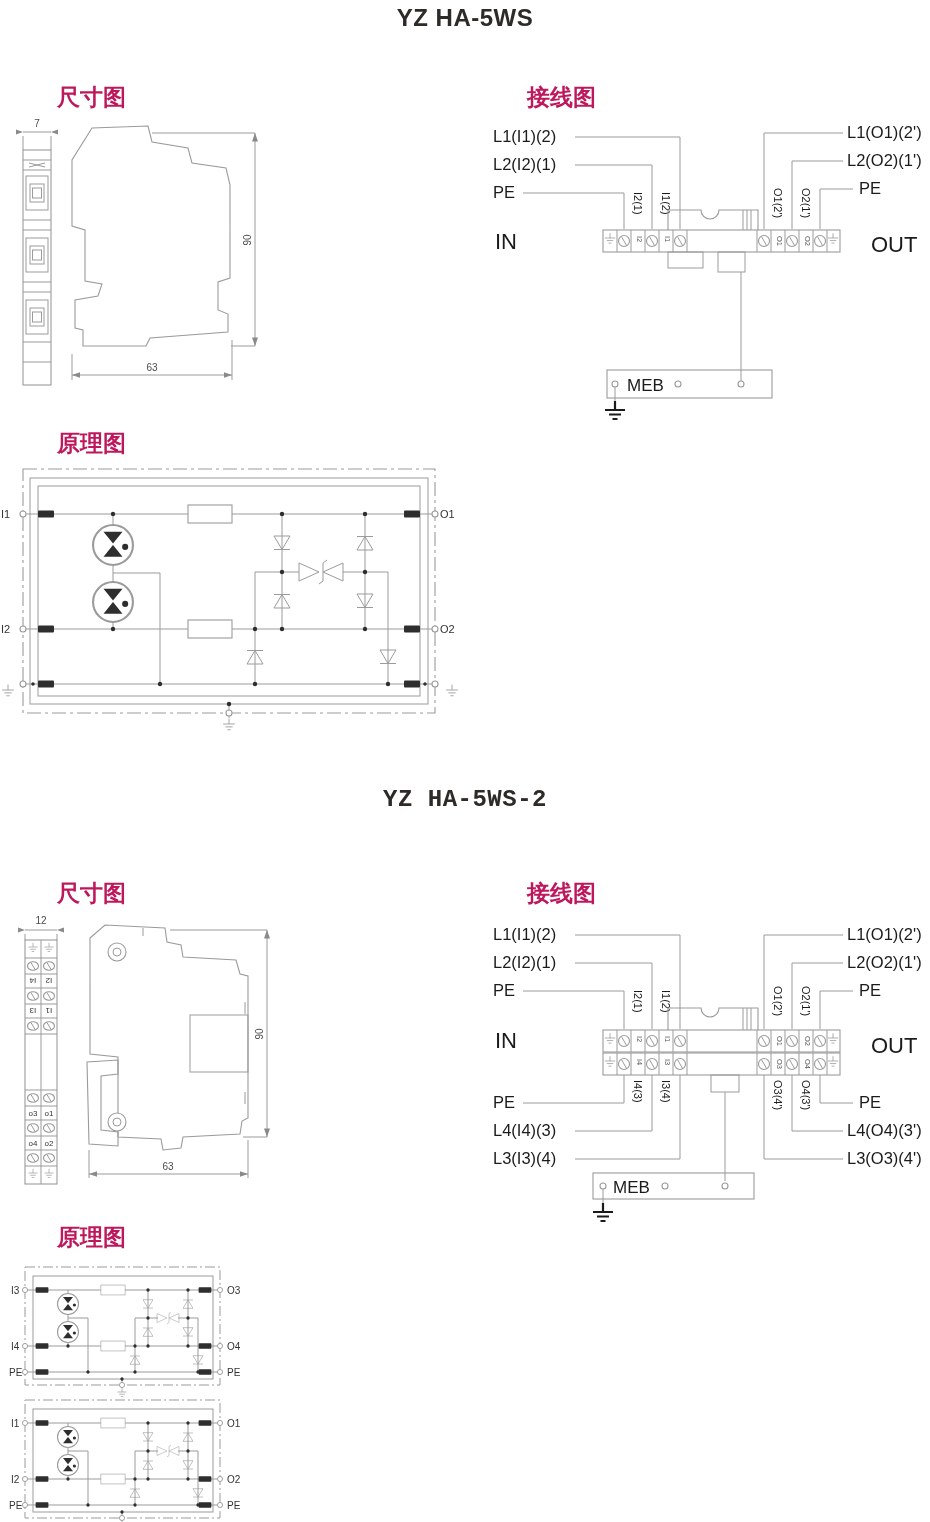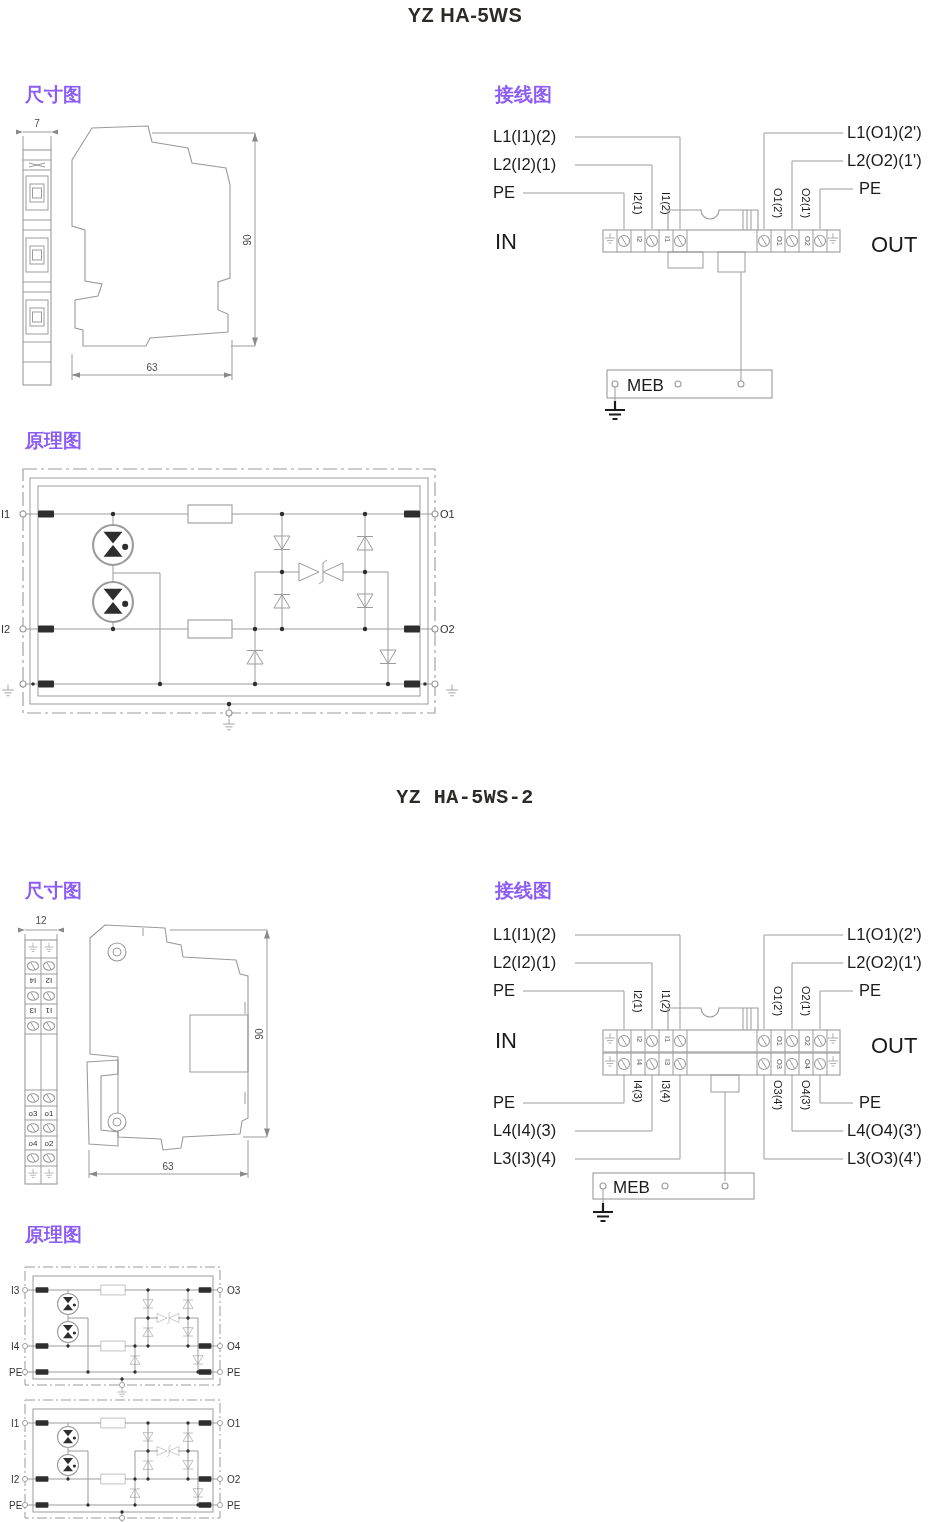--- a/index.html
+++ b/index.html
@@ -1,20 +1,20 @@
 <!DOCTYPE html>
 <html><head>
 <meta charset="utf-8">
 <style>
   html,body{margin:0;padding:0;}
   body{width:930px;height:1522px;position:relative;background:#ffffff;overflow:hidden;
        font-family:"Liberation Sans","DejaVu Sans",sans-serif;}
   .abs{position:absolute;}
-  .title{width:930px;text-align:center;font-size:20px;font-weight:bold;color:#2d2a28;letter-spacing:.5px;}
-  .heading{font-size:19px;font-weight:bold;color:#8b5cf6;}
+  .title{width:930px;text-align:center;font-size:24px;font-weight:bold;color:#2d2a28;letter-spacing:.5px;}
+  .heading{font-size:23px;font-weight:bold;color:#be185d;margin-left:32px;}
   svg{position:absolute;overflow:visible;}
   .ln{stroke:#9b9b9b;fill:none;stroke-width:1.1;}
   .lnt{stroke:#9b9b9b;fill:none;stroke-width:1;}
   .dsh{stroke:#9b9b9b;fill:none;stroke-width:1.1;stroke-dasharray:14 4 3 4;}
   .dsh2{stroke:#9b9b9b;fill:none;stroke-width:1;stroke-dasharray:10 3 2 3;}
   .wfill{fill:#ffffff;stroke:#9b9b9b;stroke-width:1.1;}
   .dk{fill:#2e2e2e;stroke:none;}
   .gar{fill:#8a8a8a;stroke:none;}
   .txt{fill:#1b1b1b;}
   .stx{fill:#333333;}

